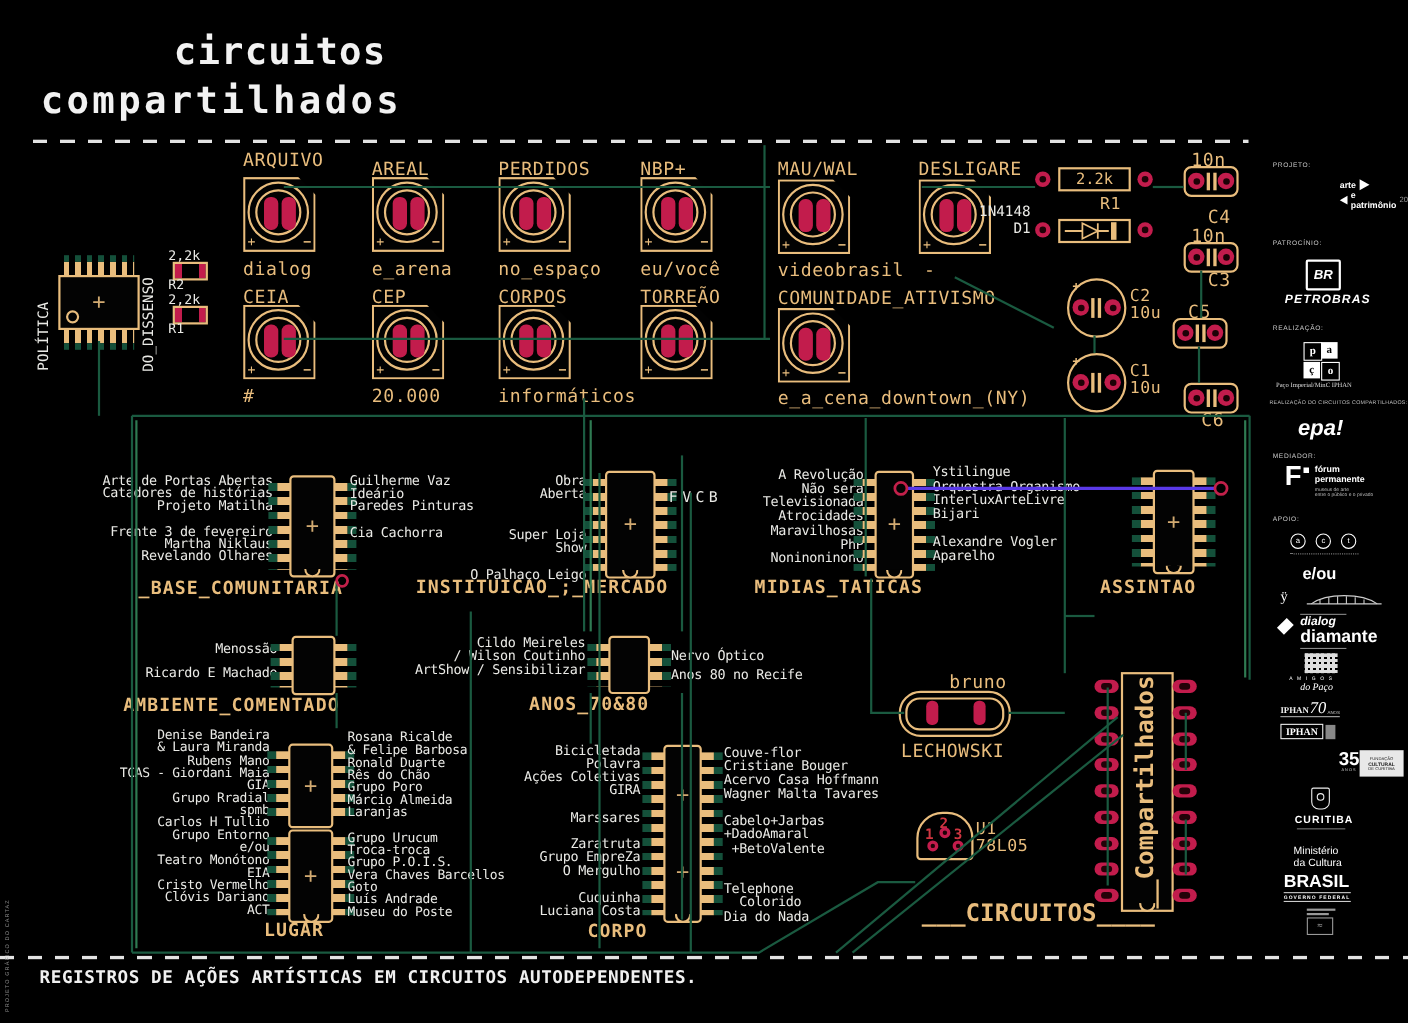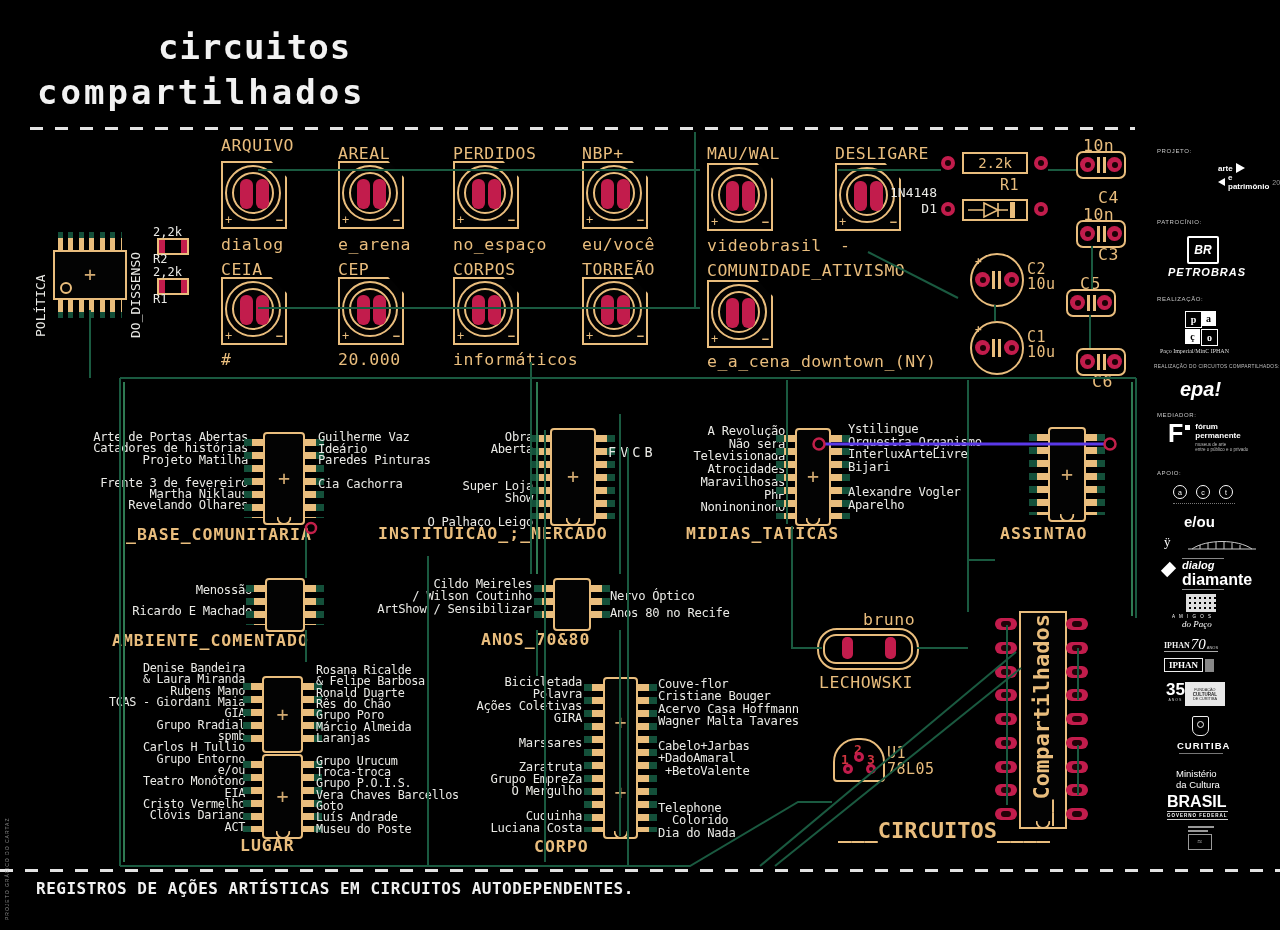--- a/index.html
+++ b/index.html
@@ -663,21 +663,21 @@
 <div class="abs" style="left:1164px;top:638px;display:flex;align-items:flex-end;gap:1px;border-bottom:1px solid #aaa;padding-bottom:1px">
   <span style="font:bold 8px 'Liberation Serif',serif;color:#eee">IPHAN</span>
   <span style="font:italic 15px 'Liberation Serif',serif;color:#fff;line-height:12px">70</span>
   <span style="font:4px 'Liberation Sans',sans-serif;color:#ccc">ANOS</span>
 </div>
 <div class="abs" style="left:1164px;top:658px;display:flex;align-items:center">
   <span style="border:1px solid #eee;padding:1px 4px;font:bold 9px 'Liberation Serif',serif;color:#fff">IPHAN</span>
   <span style="width:9px;height:13px;background:#888;margin-left:2px"></span>
 </div>
 
-<div class="abs" style="left:1166px;top:682px;display:flex;gap:0;align-items:flex-start">
+<div class="abs" style="left:1217px;top:682px;display:flex;gap:0;align-items:flex-start">
   <span style="display:flex;flex-direction:column;align-items:center">
     <span class="sbw" style="font-weight:900;font-size:17px;line-height:16px">35</span>
     <span class="sbw" style="font-size:3.5px;letter-spacing:1px;color:#ccc">ANOS</span>
   </span>
   <span style="width:40px;height:24px;background:#e8e8e8;display:flex;flex-direction:column;align-items:center;justify-content:center">
     <span style="font:3.8px 'Liberation Sans',sans-serif;color:#222">FUNDAÇÃO</span>
     <span style="font:bold 4.5px 'Liberation Sans',sans-serif;color:#222">CULTURAL</span>
     <span style="font:3.8px 'Liberation Sans',sans-serif;color:#222">DE CURITIBA</span>
   </span>
 </div>

